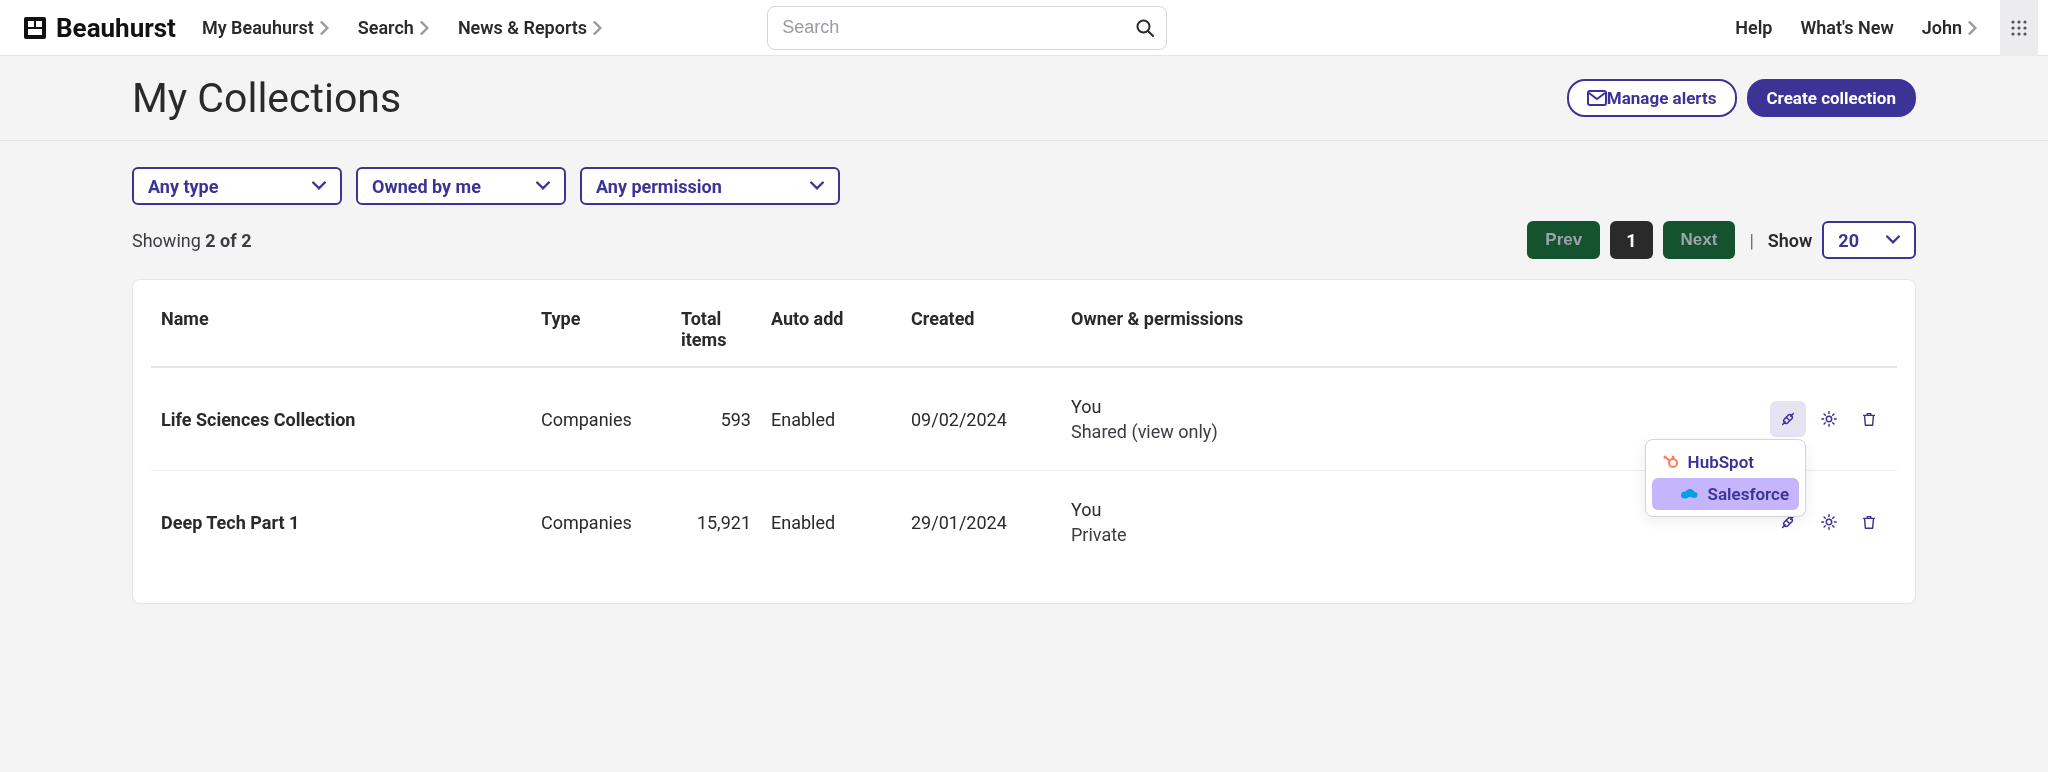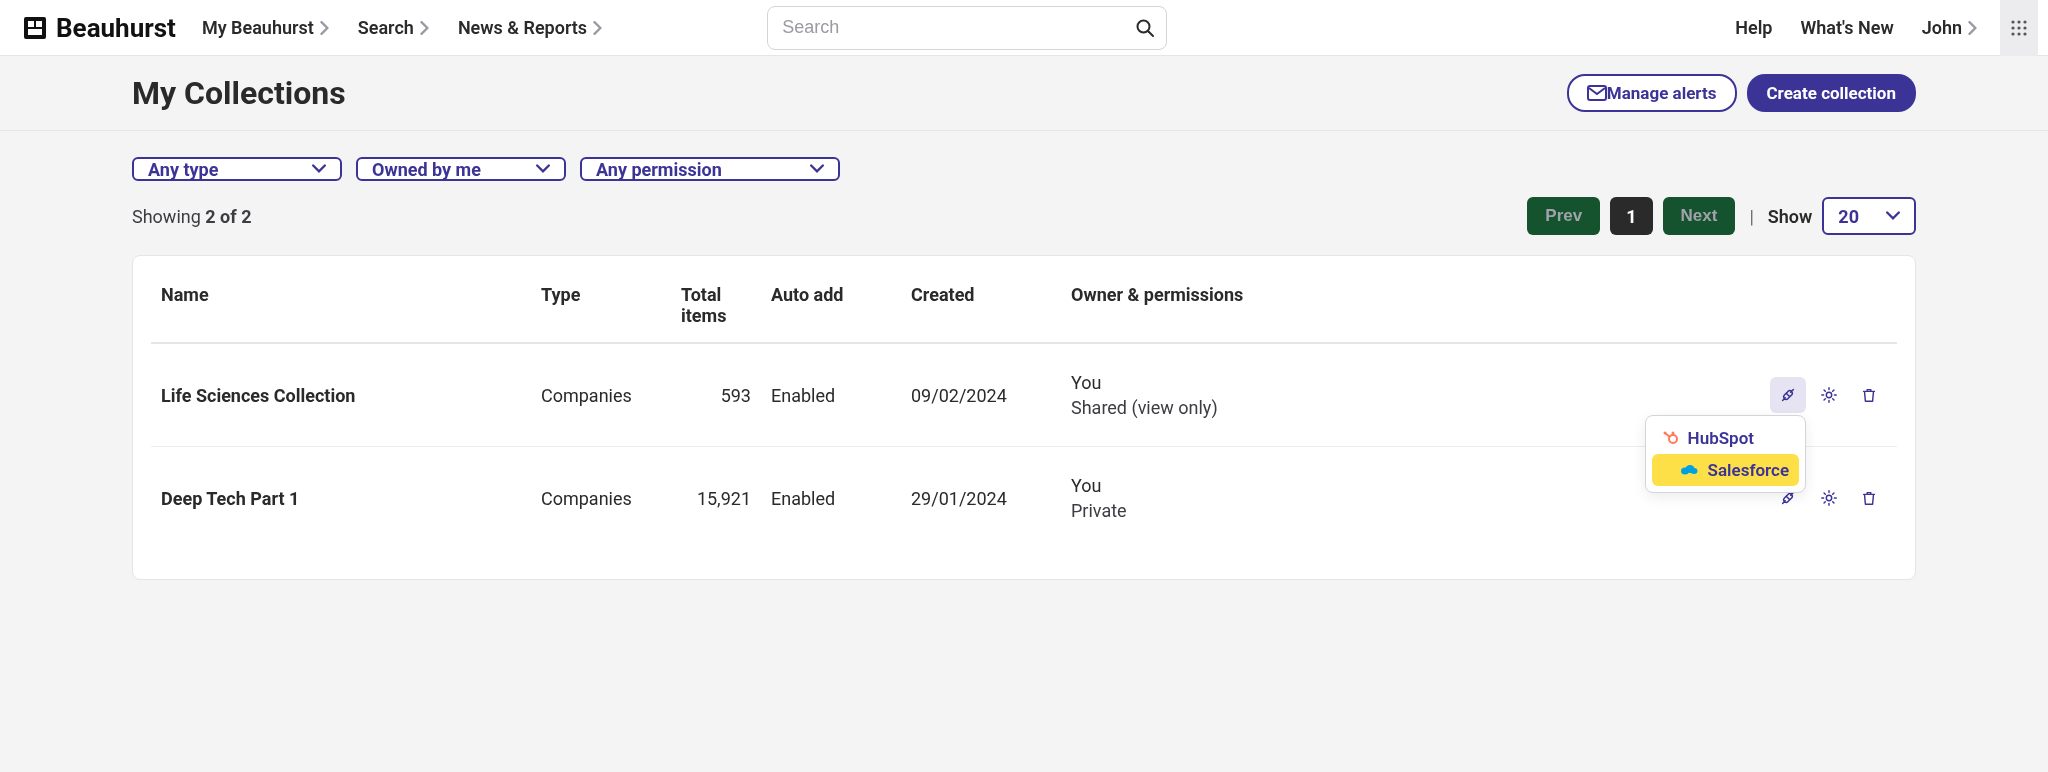--- a/index.html
+++ b/index.html
@@ -77,22 +77,22 @@
     cursor: pointer;
   }
   
   .page-head {
     display: flex;
     align-items: center;
     padding: 18px 132px 18px 132px;
     border-bottom: 1px solid #e5e5e8;
   }
   .page-title {
-    font-size: 32px;
-    font-weight: 700;
+    font-size: 41px;
+    font-weight: 400;
     color: #2a2a2a;
   }
   .head-actions {
     margin-left: auto;
     display: flex;
     gap: 10px;
   }
   .btn {
     display: inline-flex;
     align-items: center;
@@ -121,21 +121,21 @@
   .filters {
     display: flex;
     gap: 14px;
     margin-bottom: 16px;
   }
   .filter {
     display: flex;
     align-items: center;
     justify-content: space-between;
     min-width: 210px;
-    height: 24px;
+    height: 38px;
     border: 2px solid #3b3396;
     border-radius: 6px;
     color: #3b3396;
     font-weight: 700;
     padding: 0 14px;
     background: #fff;
     cursor: pointer;
   }
   .filter.wide { min-width: 260px; }
   
@@ -256,21 +256,21 @@
     display: flex;
     align-items: center;
     gap: 10px;
     padding: 6px 10px;
     border-radius: 6px;
     font-weight: 600;
     color: #3b3396;
     font-size: 17px;
     cursor: pointer;
   }
-  .pop-item.sel { background: #fde047; padding-left: 28px; }
+  .pop-item.sel { background: #c4b5fd; padding-left: 28px; }
   .hs-icon { color: #ff7a59; }
   .sf-icon { color: #00a1e0; }
   svg { display:block; }
 </style>
 </head>
 <body>
 
 <div class="topbar">
   <div class="brand">
     <span class="brand-mark">

